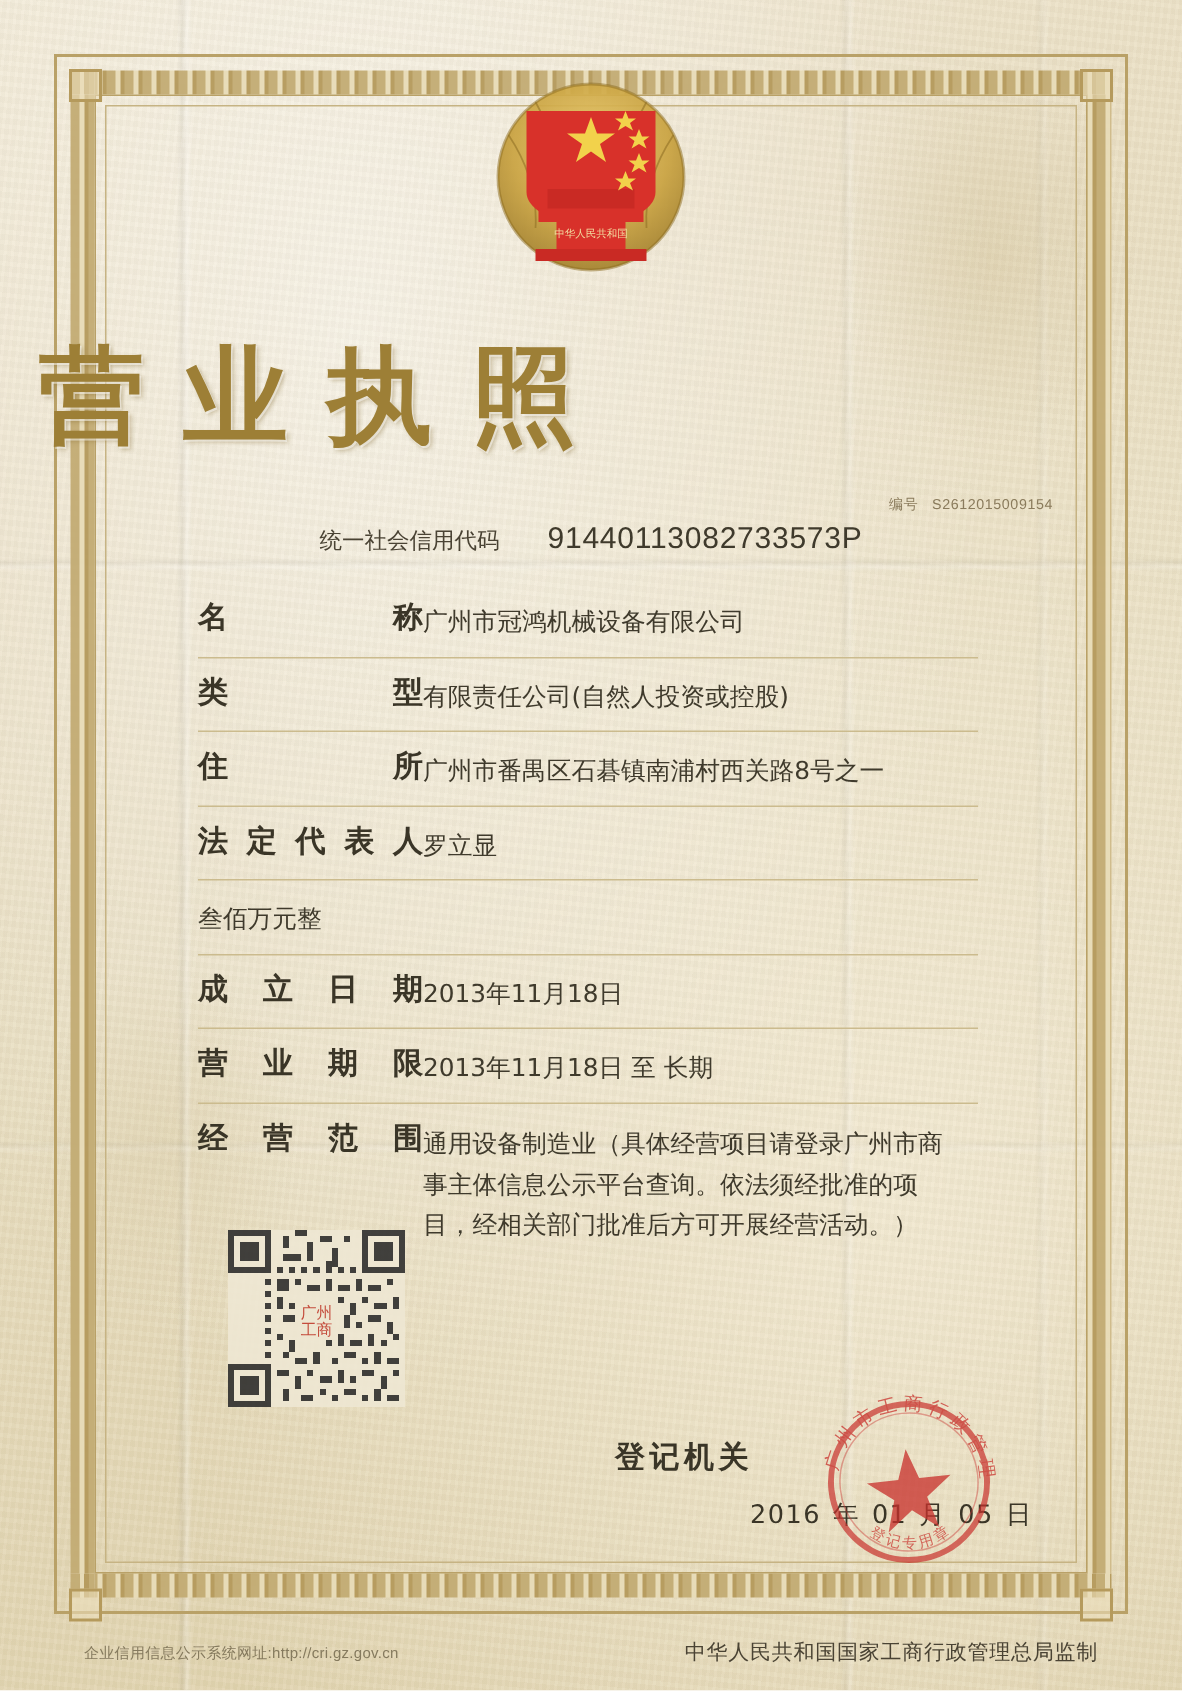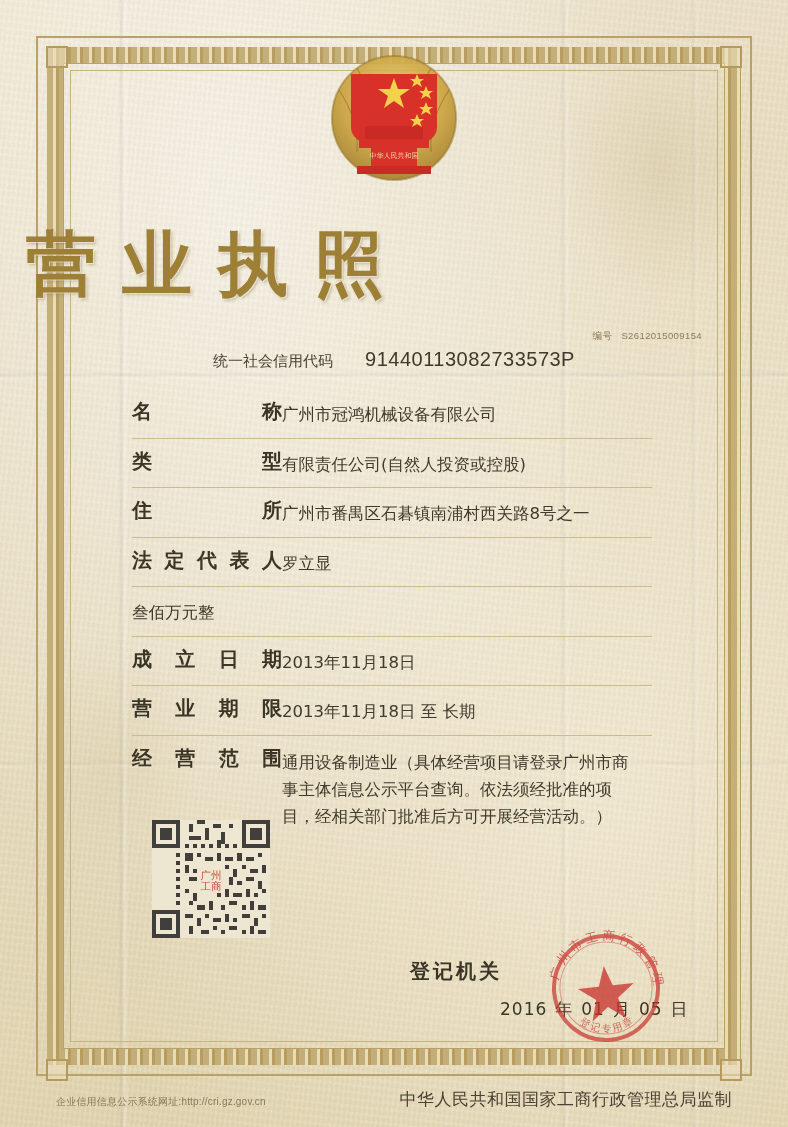--- a/index.html
+++ b/index.html
@@ -248,21 +248,21 @@
     left: 56px;
     bottom: 18px;
     font-size: 10px;
     color: #857a5e;
     letter-spacing: .2px;
   }
   .footer-right {
     position: absolute;
     right: 56px;
     bottom: 16px;
-    font-size: 17px;
+    font-size: 14px;
     color: #4a4334;
     letter-spacing: .5px;
   }
   .stain {
     position: absolute;
     border-radius: 50%;
     pointer-events: none;
   }
   .stain.s1 {
     left: 560px; top: 40px; width: 200px; height: 260px;

